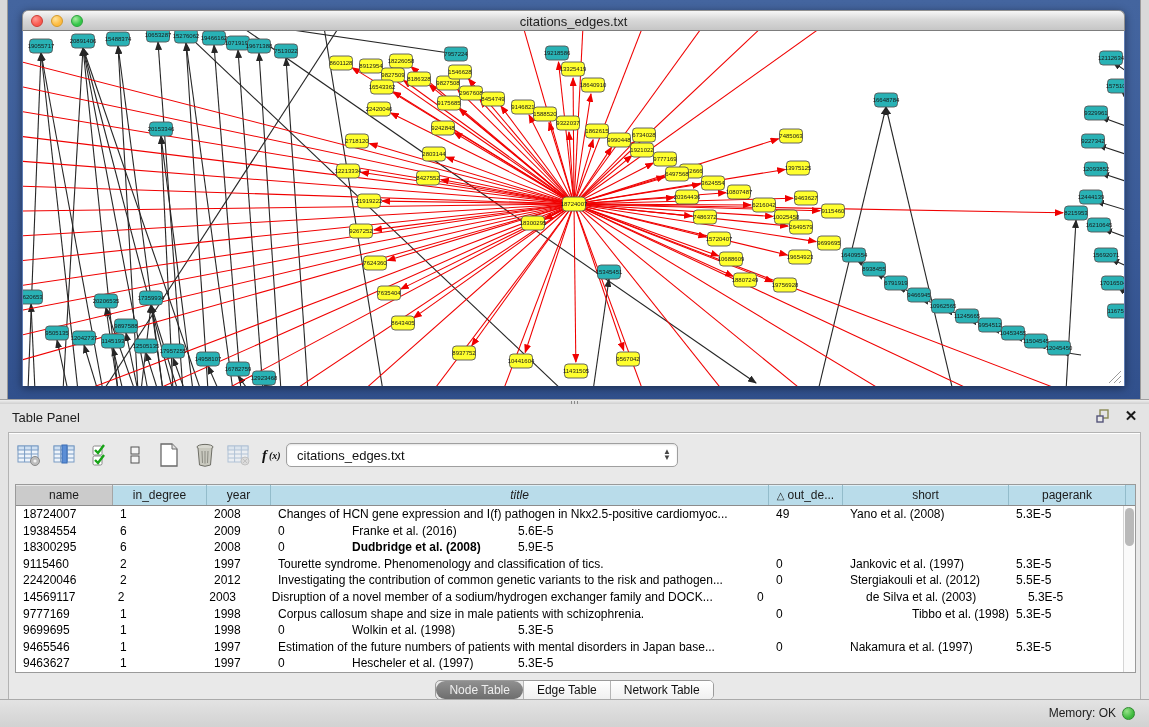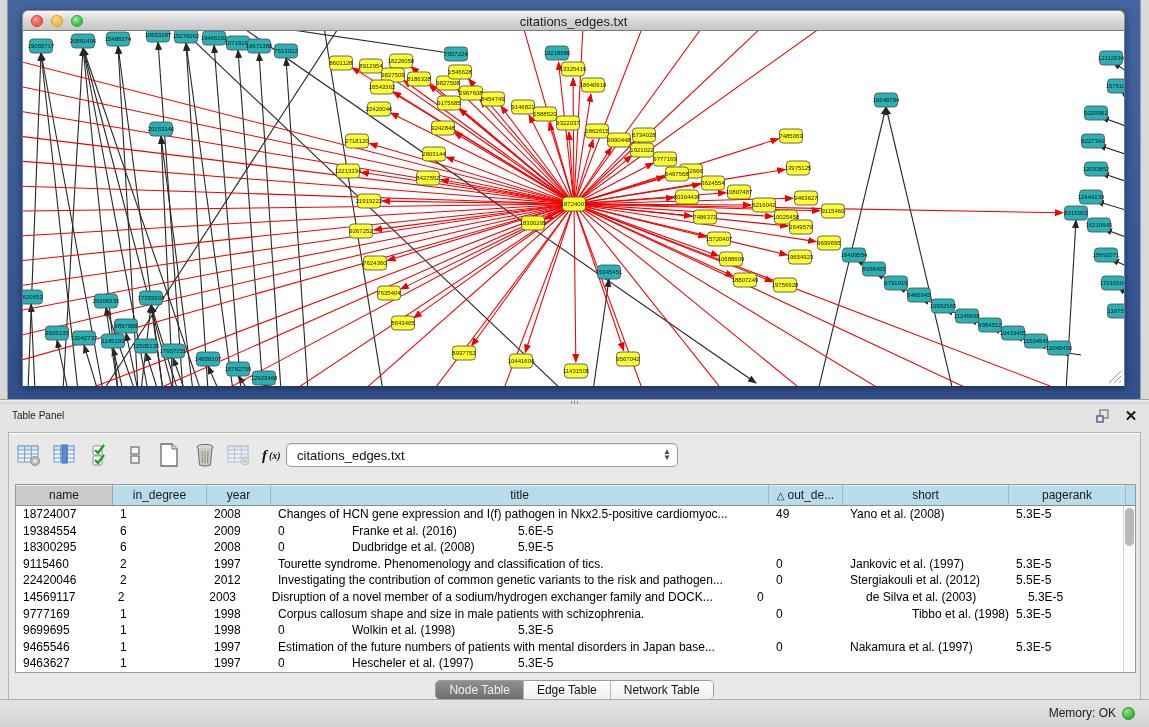--- a/index.html
+++ b/index.html
@@ -34,21 +34,21 @@
 
   
   .divider { position:absolute; left:0; top:399px; width:1149px; height:5px;
              background:linear-gradient(180deg,#efefef,#cfcfcf); border-top:1px solid #9f9f9f; }
   .divider .grip { position:absolute; left:571px; top:1px; width:8px; height:3px;
                    background:repeating-linear-gradient(90deg,#8a8a8a 0 1px,transparent 1px 3px); }
 
   
   .table-panel { position:absolute; left:0; top:404px; width:1149px; height:295px; background:#e4e4e4; }
   .panel-header { position:absolute; left:0; top:0; width:100%; height:26px; }
-  .panel-title { position:absolute; left:12px; top:6px; font-size:10px; color:#1d1d1d; }
+  .panel-title { position:absolute; left:12px; top:6px; font-size:13px; color:#1d1d1d; }
   .panel-header-btns { position:absolute; right:10px; top:4px; display:flex; gap:12px; align-items:center; }
   .float-btn, .close-btn { width:16px; height:16px; display:flex; align-items:center; justify-content:center; cursor:default; }
   .close-btn { font-size:15px; font-weight:bold; color:#1a1a1a; }
 
   .panel-inset { position:absolute; left:8px; right:8px; top:28px; bottom:0;
                  background:#e9e9e9; border:1px solid #b3b3b3; border-bottom:none; box-shadow:inset 0 1px 0 #fff; }
 
   .toolbar { position:absolute; left:0; top:6px; height:34px; width:100%; }
   .tb-btn { position:absolute; top:2px; width:28px; height:28px; display:flex; align-items:center; justify-content:center; }
   .combo { position:absolute; left:277px; top:4px; width:392px; height:24px; background:#fff;
@@ -71,21 +71,21 @@
              white-space:nowrap; overflow:hidden; }
   .vscroll { position:absolute; right:0; top:21px; bottom:0; width:12px; background:#fafafa; border-left:1px solid #d5d5d5; }
   .vthumb { position:absolute; left:1px; top:2px; width:9px; height:38px; border-radius:5px; background:#b9b9b9; }
 
   .tabs-row { position:absolute; left:0; right:0; top:247px; display:flex; justify-content:center; }
   .seg { display:flex; border:1px solid #9b9b9b; border-radius:5px; overflow:hidden; height:20px;
          box-shadow:0 1px 0 rgba(255,255,255,.7); }
   .seg-btn { padding:0 13px; font-size:12px; line-height:19px; color:#111;
              background:linear-gradient(180deg,#ffffff,#f0f0f0); border-left:1px solid #b5b5b5; }
   .seg-btn:first-child { border-left:none; }
-  .seg-btn.active { background:linear-gradient(180deg,#909090,#6e6e6e); color:#efefef; }
+  .seg-btn.active { background:linear-gradient(180deg,#909090,#6e6e6e); color:#efefef;border-radius:9px; }
 
   
   .status-bar { position:absolute; left:0; top:699px; width:1149px; height:28px;
                 background:linear-gradient(180deg,#e3e3e3,#d2d2d2); border-top:1px solid #aaa; }
   .mem { position:absolute; right:14px; top:6px; display:flex; align-items:center; gap:6px;
          font-size:12px; color:#1c1c1c; }
   .mem-dot { width:13px; height:13px; border-radius:50%; border:1px solid #2f8a2f;
              background:radial-gradient(circle at 35% 30%,#97e389,#3cb83c 65%); }
 
   
@@ -798,21 +798,21 @@
             <text x="9" y="15" font-family="Liberation Serif,serif" font-style="italic" font-weight="bold" font-size="10" fill="#111">(x)</text>
           </svg>
         </div>
       </div>
 
     <div class="grid-wrap">
       <div class="grid-header" id="grid-header">
           <div class="gh-cell gray" style="width: 97px;"><span>name</span></div>
           <div class="gh-cell" style="width: 94px;"><span>in_degree</span></div>
           <div class="gh-cell" style="width: 64px;"><span>year</span></div>
-          <div class="gh-cell" style="width: 498px;"><span>title</span></div>
+          <div class="gh-cell" style="width: 498px; font-style: italic;"><span>title</span></div>
           <div class="gh-cell" style="width: 74px;"><span class="sort">△</span><span>out_de...</span></div>
           <div class="gh-cell" style="width: 166px;"><span>short</span></div>
           <div class="gh-cell" style="width: 117px;"><span>pagerank</span></div>
         </div>
       <div class="grid-body" id="grid-body">
           <div class="grid-row">
             <div class="gr-cell" style="width: 97px;">18724007</div>
             <div class="gr-cell" style="width: 94px;">1</div>
             <div class="gr-cell" style="width: 64px;">2008</div>
             <div class="gr-cell" style="width: 498px;">Changes of HCN gene expression and I(f) pathogen in Nkx2.5-positive cardiomyoc...</div>
@@ -826,21 +826,21 @@
             <div class="gr-cell" style="width: 64px;">2009</div>
             <div class="gr-cell" style="width: 74px;">0</div>
             <div class="gr-cell" style="width: 166px;">Franke et al. (2016)</div>
             <div class="gr-cell" style="width: 117px;">5.6E-5</div>
           </div>
           <div class="grid-row">
             <div class="gr-cell" style="width: 97px;">18300295</div>
             <div class="gr-cell" style="width: 94px;">6</div>
             <div class="gr-cell" style="width: 64px;">2008</div>
             <div class="gr-cell" style="width: 74px;">0</div>
-            <div class="gr-cell" style="width: 166px;">Dudbridge et al. (2008)</div>
+            <div class="gr-cell" style="width: 166px; font-weight: bold;">Dudbridge et al. (2008)</div>
             <div class="gr-cell" style="width: 117px;">5.9E-5</div>
           </div>
           <div class="grid-row">
             <div class="gr-cell" style="width: 97px;">9115460</div>
             <div class="gr-cell" style="width: 94px;">2</div>
             <div class="gr-cell" style="width: 64px;">1997</div>
             <div class="gr-cell" style="width: 498px;">Tourette syndrome. Phenomenology and classification of tics.</div>
             <div class="gr-cell" style="width: 74px;">0</div>
             <div class="gr-cell" style="width: 166px;">Jankovic et al. (1997)</div>
             <div class="gr-cell" style="width: 117px;">5.3E-5</div>

